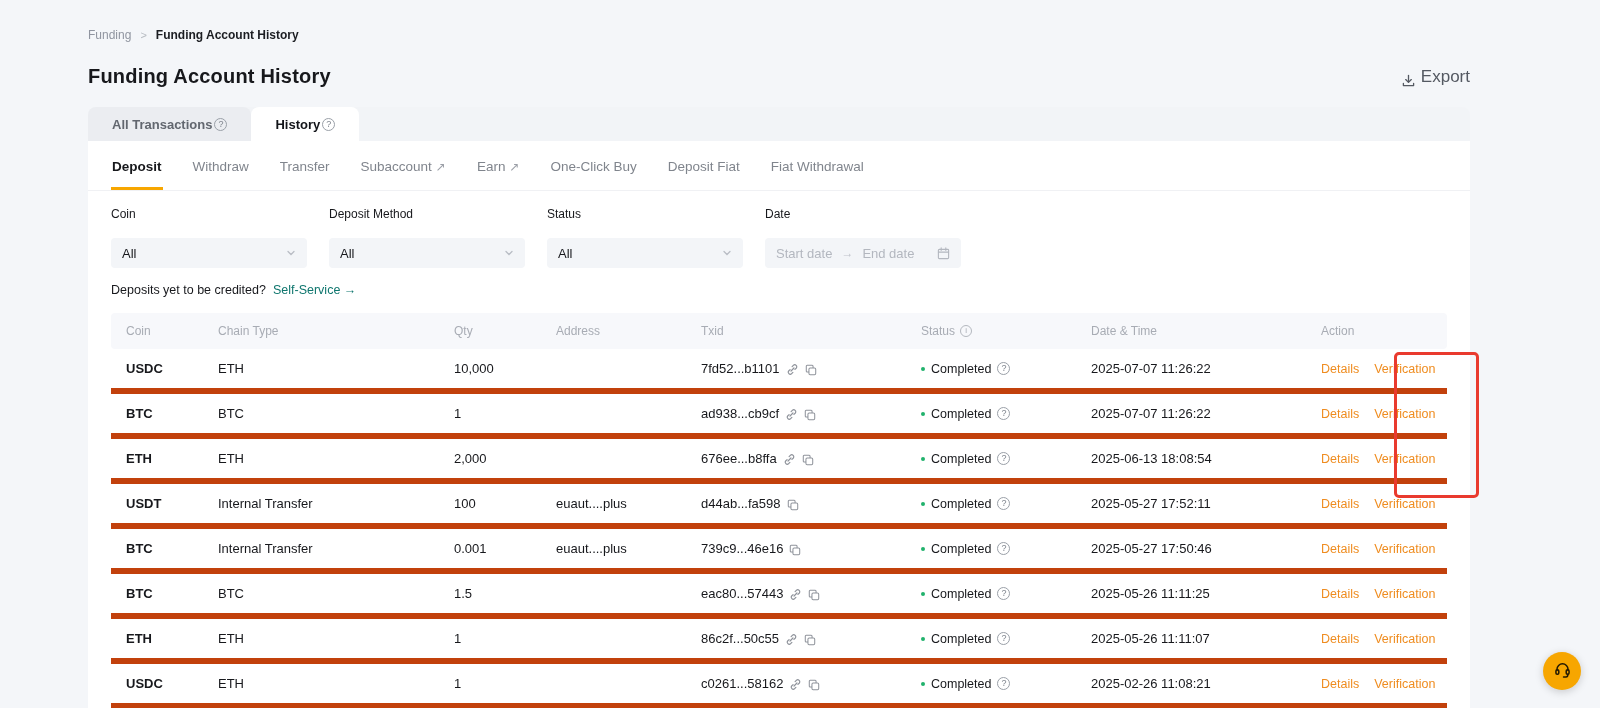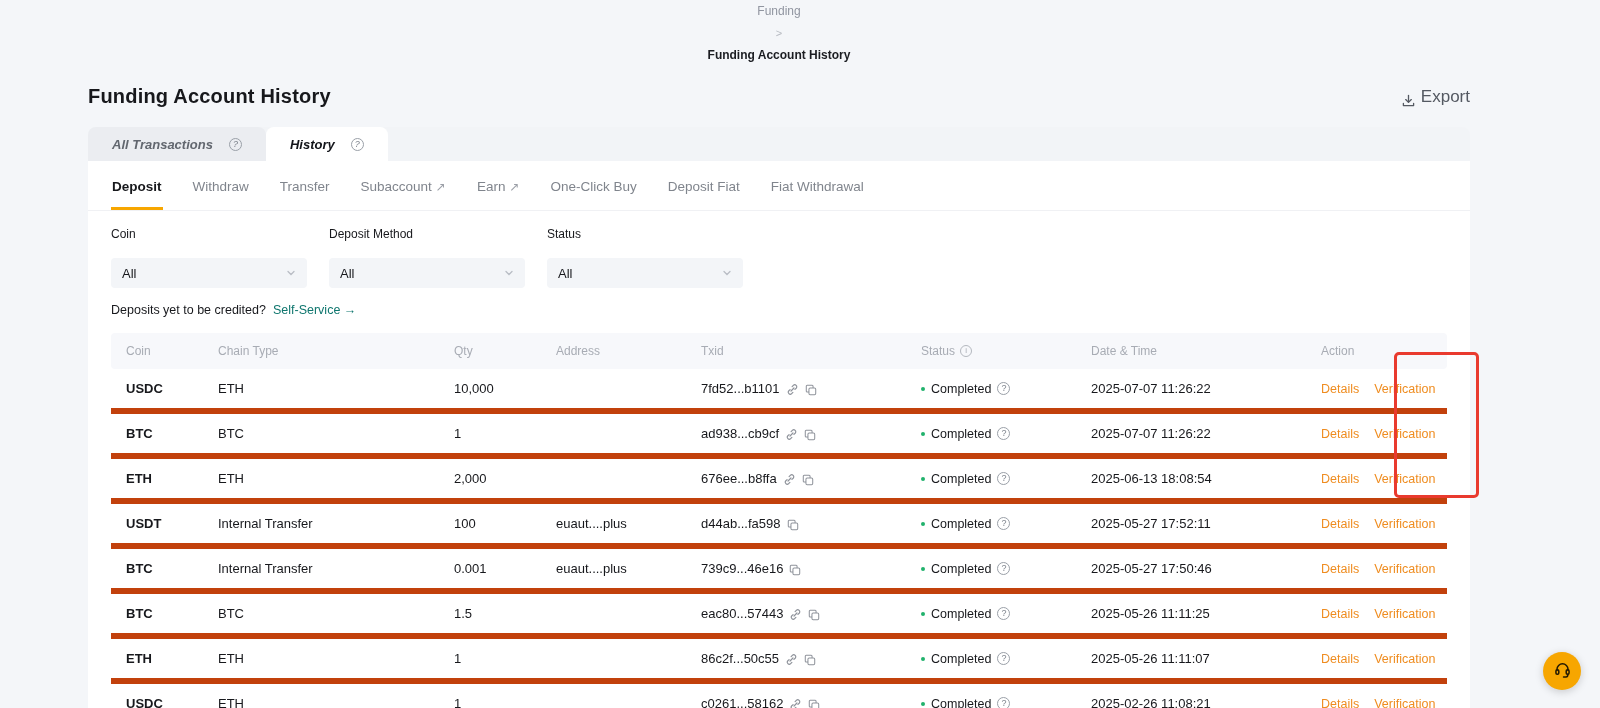--- a/index.html
+++ b/index.html
@@ -5,33 +5,33 @@
   * { box-sizing: border-box; }
   html,body { margin:0; padding:0; }
   body {
     width:1600px; height:708px; overflow:hidden; position:relative;
     background:#f4f6f9; color:#17181c;
     font-family:"Liberation Sans","DejaVu Sans",sans-serif;
   }
   .container { width:1382px; margin-left:88px; }
 
   
-  .breadcrumb { padding-top:4px; display:flex; align-items:center; gap:9px; font-size:12px; color:#9095a0;flex-direction:column; }
+  .breadcrumb { padding-top:28px; display:flex; align-items:center; gap:9px; font-size:12px; color:#9095a0; }
   .breadcrumb .sep { color:#b6bac1; font-size:11px; }
   .breadcrumb .current { color:#1b1d22; font-weight:600; }
 
   
   .title-row { display:flex; justify-content:space-between; align-items:center; margin-top:23px; }
   .page-title { font-size:20px; font-weight:700; margin:0; letter-spacing:.2px; }
   .export-btn { display:flex; align-items:flex-end; gap:6px; font-size:17px; color:#545962; cursor:pointer; }
   .export-btn svg { display:block; }
 
   
   .tabstrip { display:flex; margin-top:19px; background:#f2f4f7; border-radius:8px 8px 0 0; }
-  .tab { height:34px; display:flex; align-items:center; gap:16px; padding:0 24px; font-size:13px; font-weight:700; border-radius:8px 8px 0 0; cursor:pointer;font-style:italic; }
+  .tab { height:34px; display:flex; align-items:center; gap:2px; padding:0 24px; font-size:13px; font-weight:700; border-radius:8px 8px 0 0; cursor:pointer; }
   .tab.inactive { background:#ebedf1; color:#62676f; }
   .tab.active { background:#ffffff; color:#121419; }
 
   .qmark { width:13px; height:13px; min-width:13px; border:1px solid #9aa0a8; border-radius:50%; font-size:9px; font-weight:400; color:#7d838c; display:inline-flex; align-items:center; justify-content:center; line-height:1; }
 
   
   .panel { background:#ffffff; min-height:577px; }
 
   
   .subtabs { display:flex; gap:29px; padding:0 23px; border-bottom:1px solid #f0f1f4;align-items:flex-end; }
@@ -177,20 +177,34 @@
         <div class="filter-label">Status</div>
         <div class="control">
           <span>All</span>
           <span class="chev">
             <svg width="10" height="10" viewBox="0 0 10 10" fill="none" stroke="currentColor" stroke-width="1.3" stroke-linecap="round">
                 <path d="M2 3.5l3 3 3-3"></path>
               </svg>
           </span>
         </div>
       </div>
+      <div class="filter">
+        <div class="filter-label">Date</div>
+        <div class="control date-control">
+          <span>Start date</span>
+          <span class="range-arrow">→</span>
+          <span>End date</span>
+          <span class="cal">
+            <svg width="13" height="13" viewBox="0 0 14 14" fill="none" stroke="currentColor" stroke-width="1.2" stroke-linecap="round">
+                <rect x="1.5" y="2.5" width="11" height="10" rx="1"></rect>
+                <path d="M1.5 5.5h11M4.5 1v2.6M9.5 1v2.6"></path>
+              </svg>
+          </span>
+        </div>
+      </div>
     </div>
 
     <div class="notice">
       <span>Deposits yet to be credited?</span>
       <span class="notice-link">Self-Service →</span>
     </div>
 
     <div class="table">
       <div class="thead">
         <span class="th">Coin</span>

